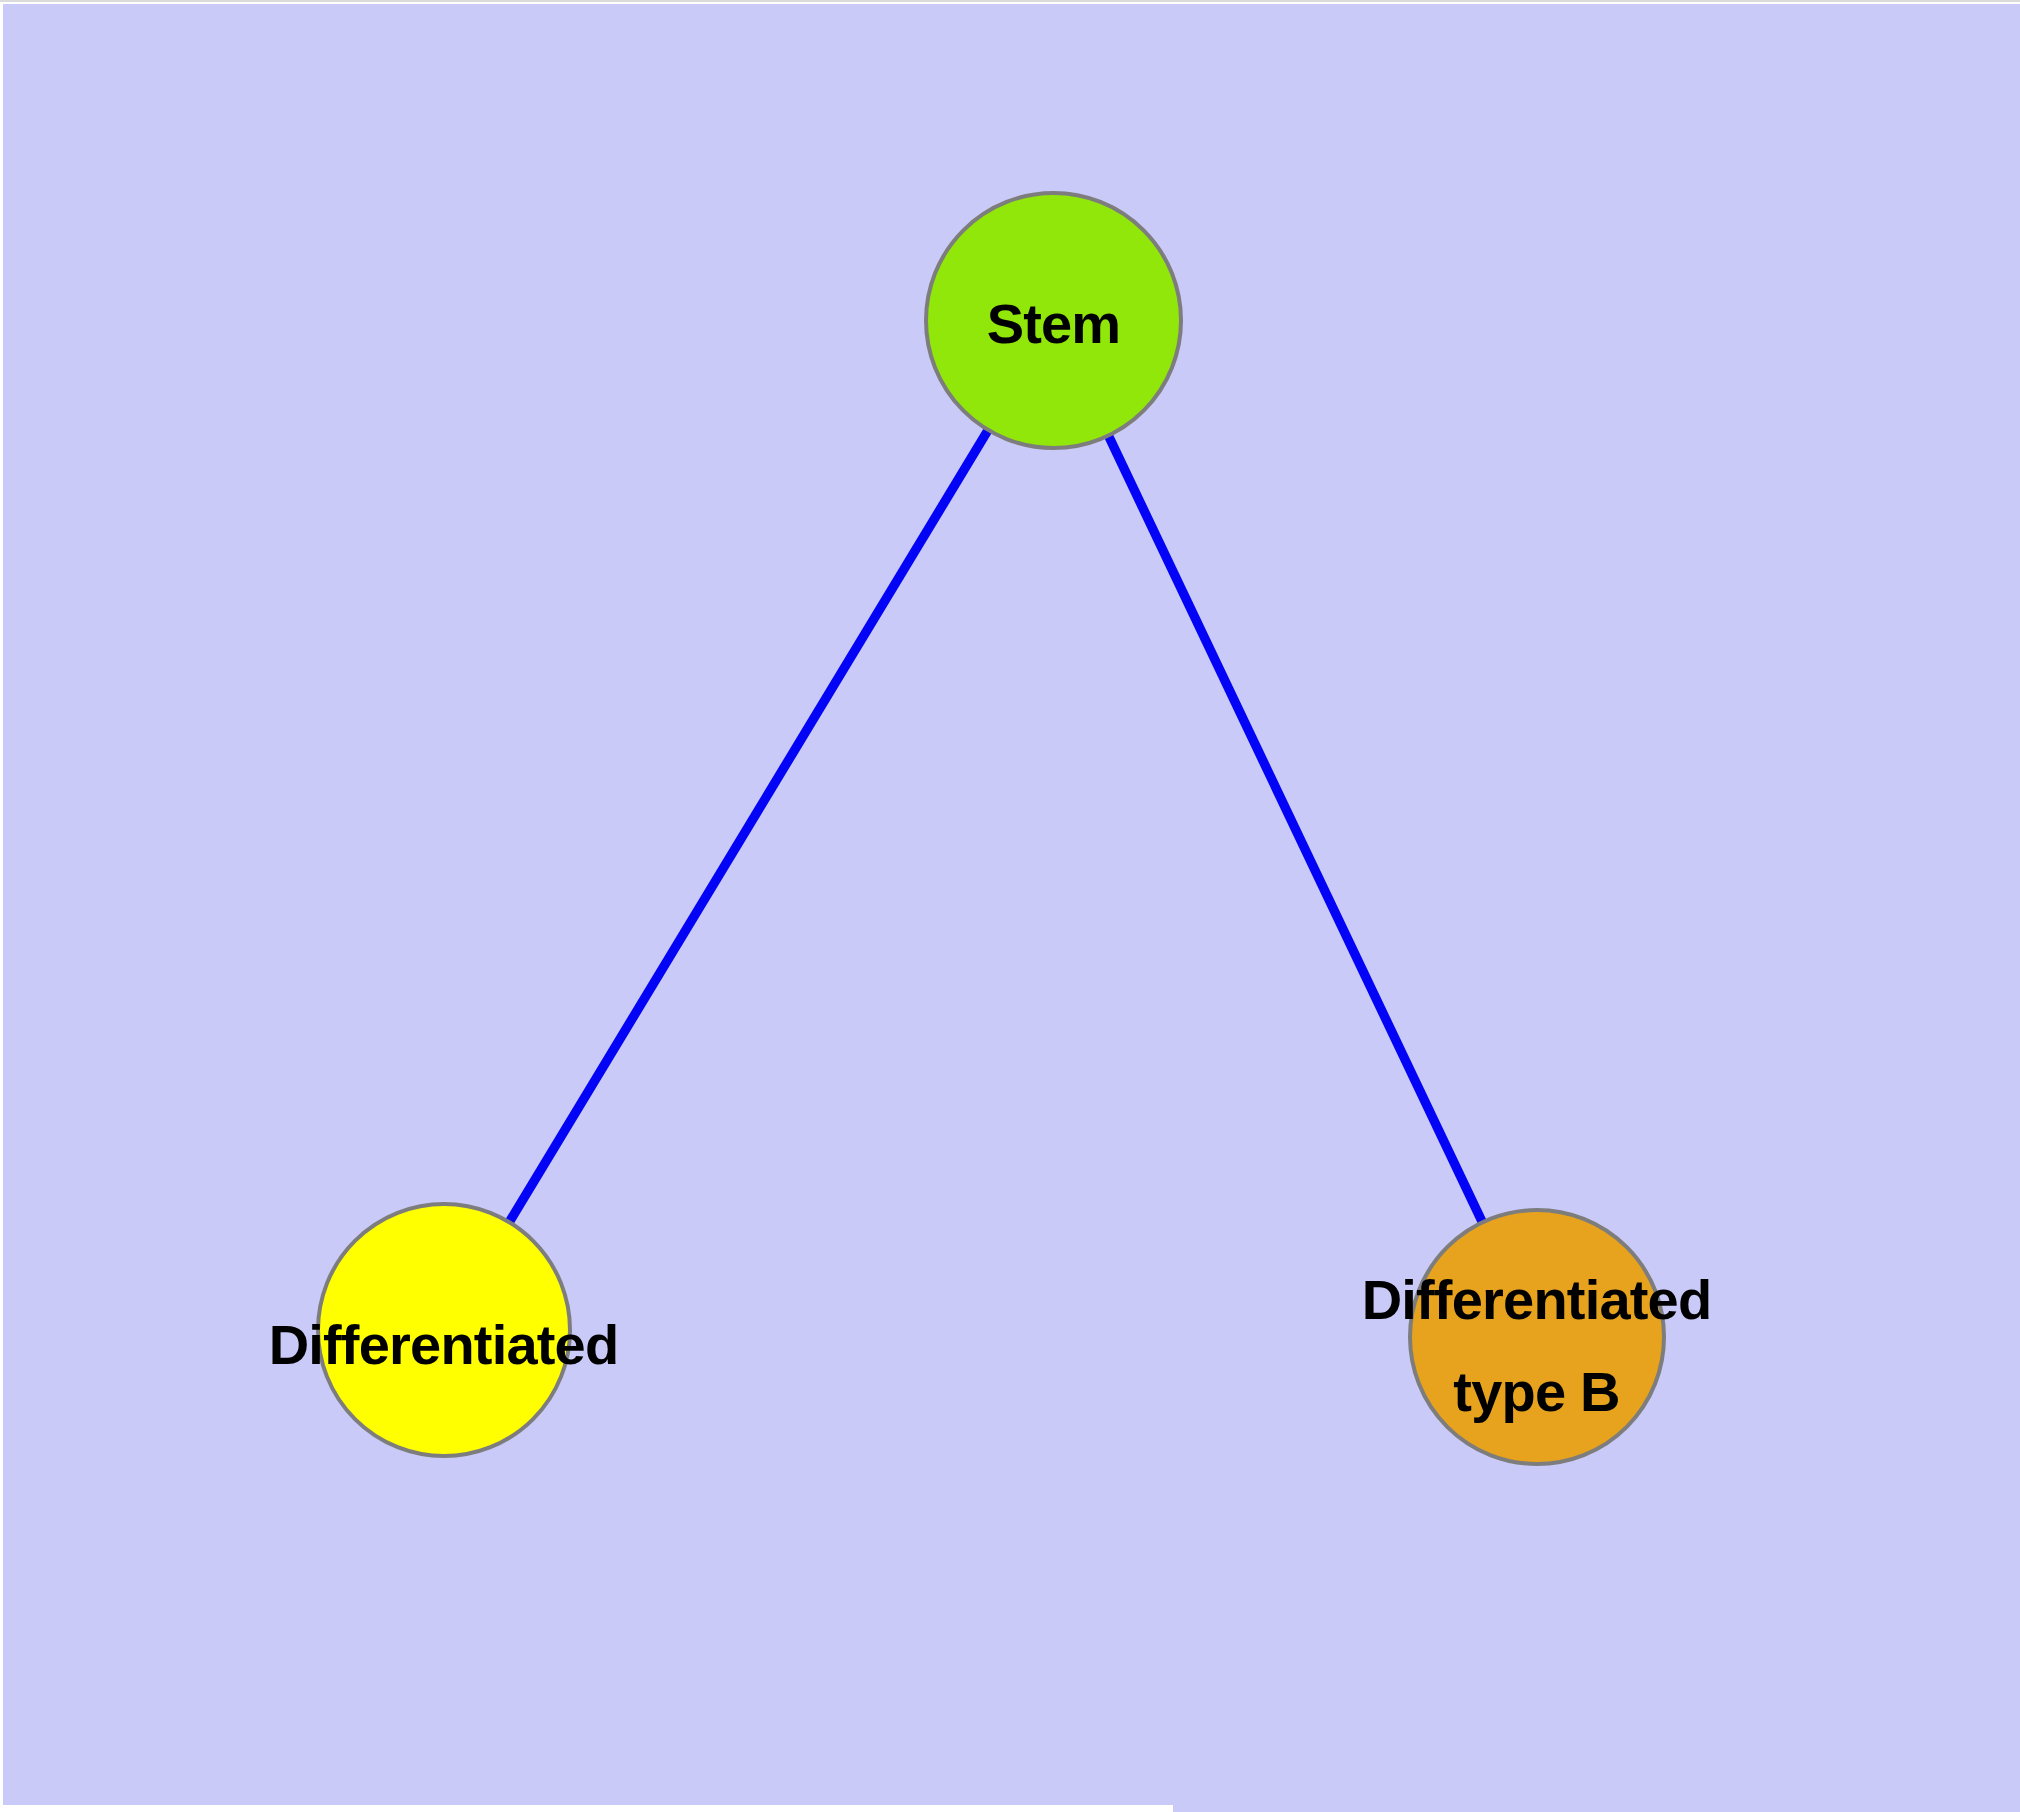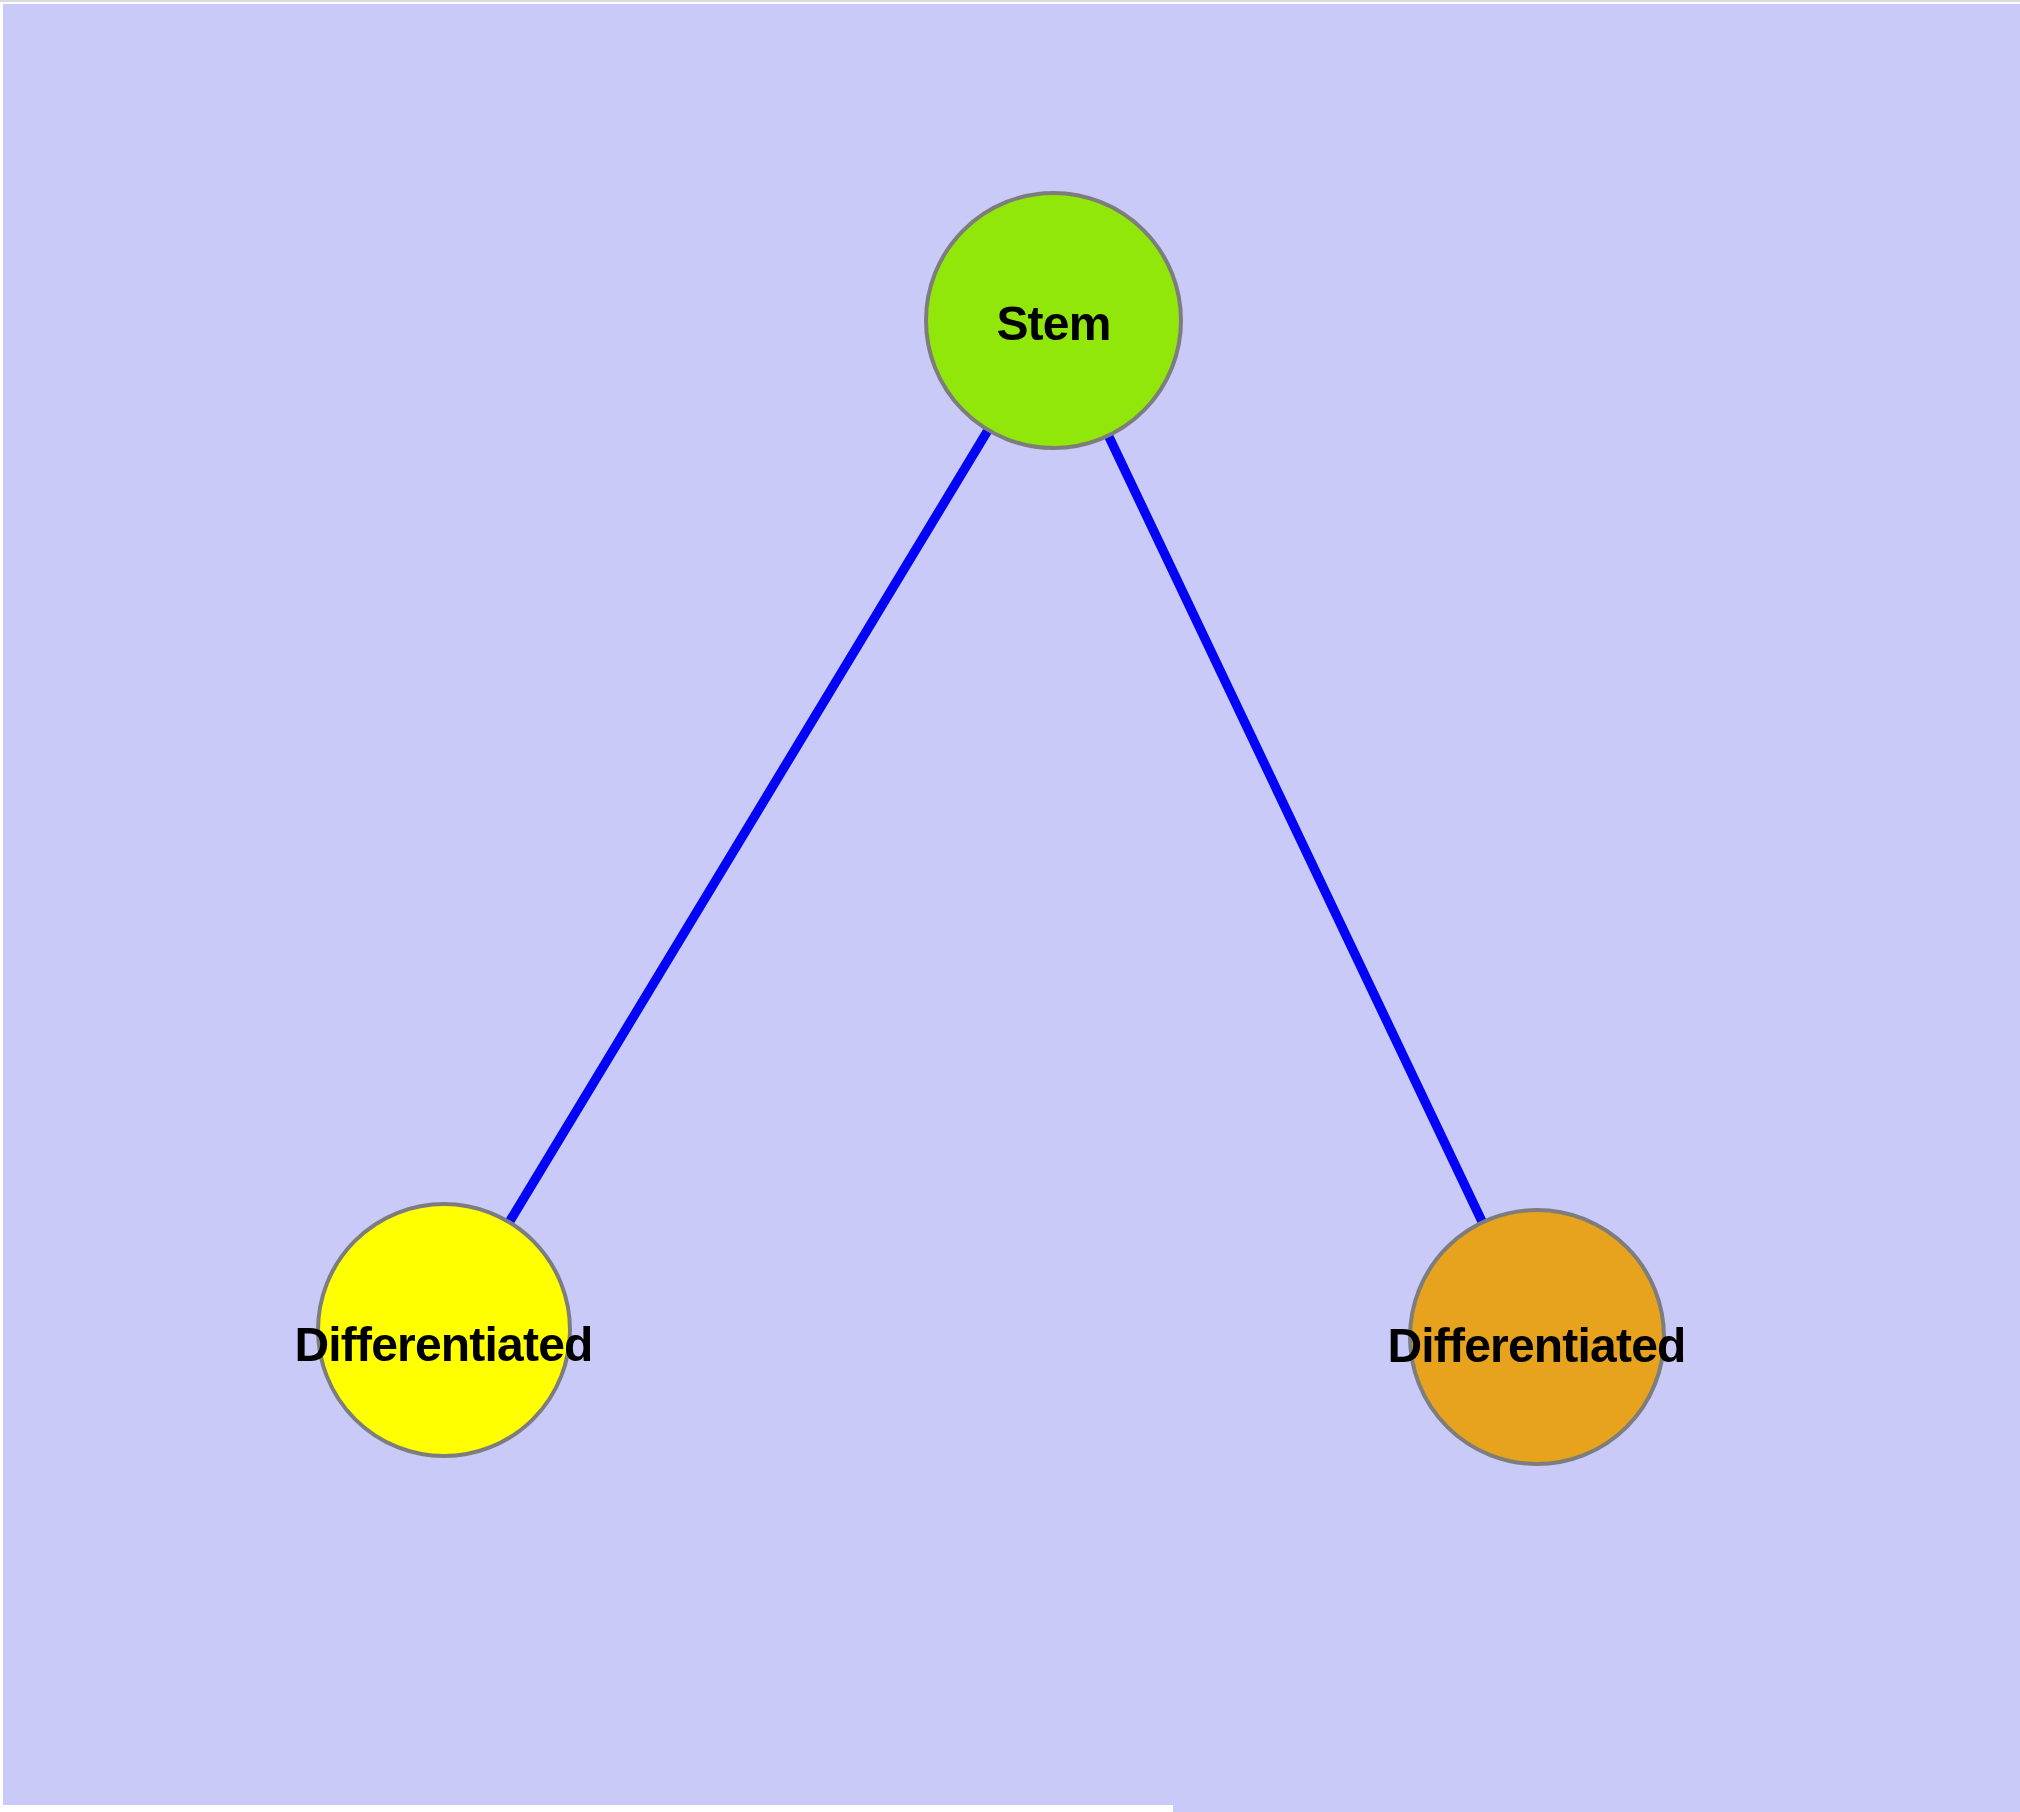--- a/index.html
+++ b/index.html
@@ -52,21 +52,21 @@
     position: absolute;
     border-radius: 50%;
     box-sizing: border-box;
     z-index: 2;
   }
   .node-label {
     position: absolute;
     transform: translate(-50%, -50%);
     text-align: center;
     font-weight: bold;
-    font-size: 48px;
+    font-size: 56px;
     line-height: 92px;
     letter-spacing: -0.8px;
     color: #000000;
     white-space: nowrap;
     z-index: 3;
   }
 </style>
 </head>
 <body>
 
@@ -86,18 +86,19 @@
     </div>
 
     <div class="node-circle" style="left: 313px; top: 1198px; height: 256px; width: 256px; background: rgb(255, 255, 0); border: 4.2px solid rgb(125, 125, 125);"></div>
     <div class="node-label" style="left: 441px; top: 1341px; color: rgb(0, 0, 0);">
       <div>Differentiated</div>
     </div>
 
     <div class="node-circle" style="left: 1405px; top: 1204px; height: 258px; width: 258px; background: rgb(231, 162, 30); border: 4.2px solid rgb(125, 125, 125);"></div>
     <div class="node-label" style="left: 1534px; top: 1342px; color: rgb(0, 0, 0);">
       <div>Differentiated</div>
+      <div>type B</div>
     </div>
 
     <div class="bottom-strip"></div>
   </div>
 </div>
 
 
 </body></html>

